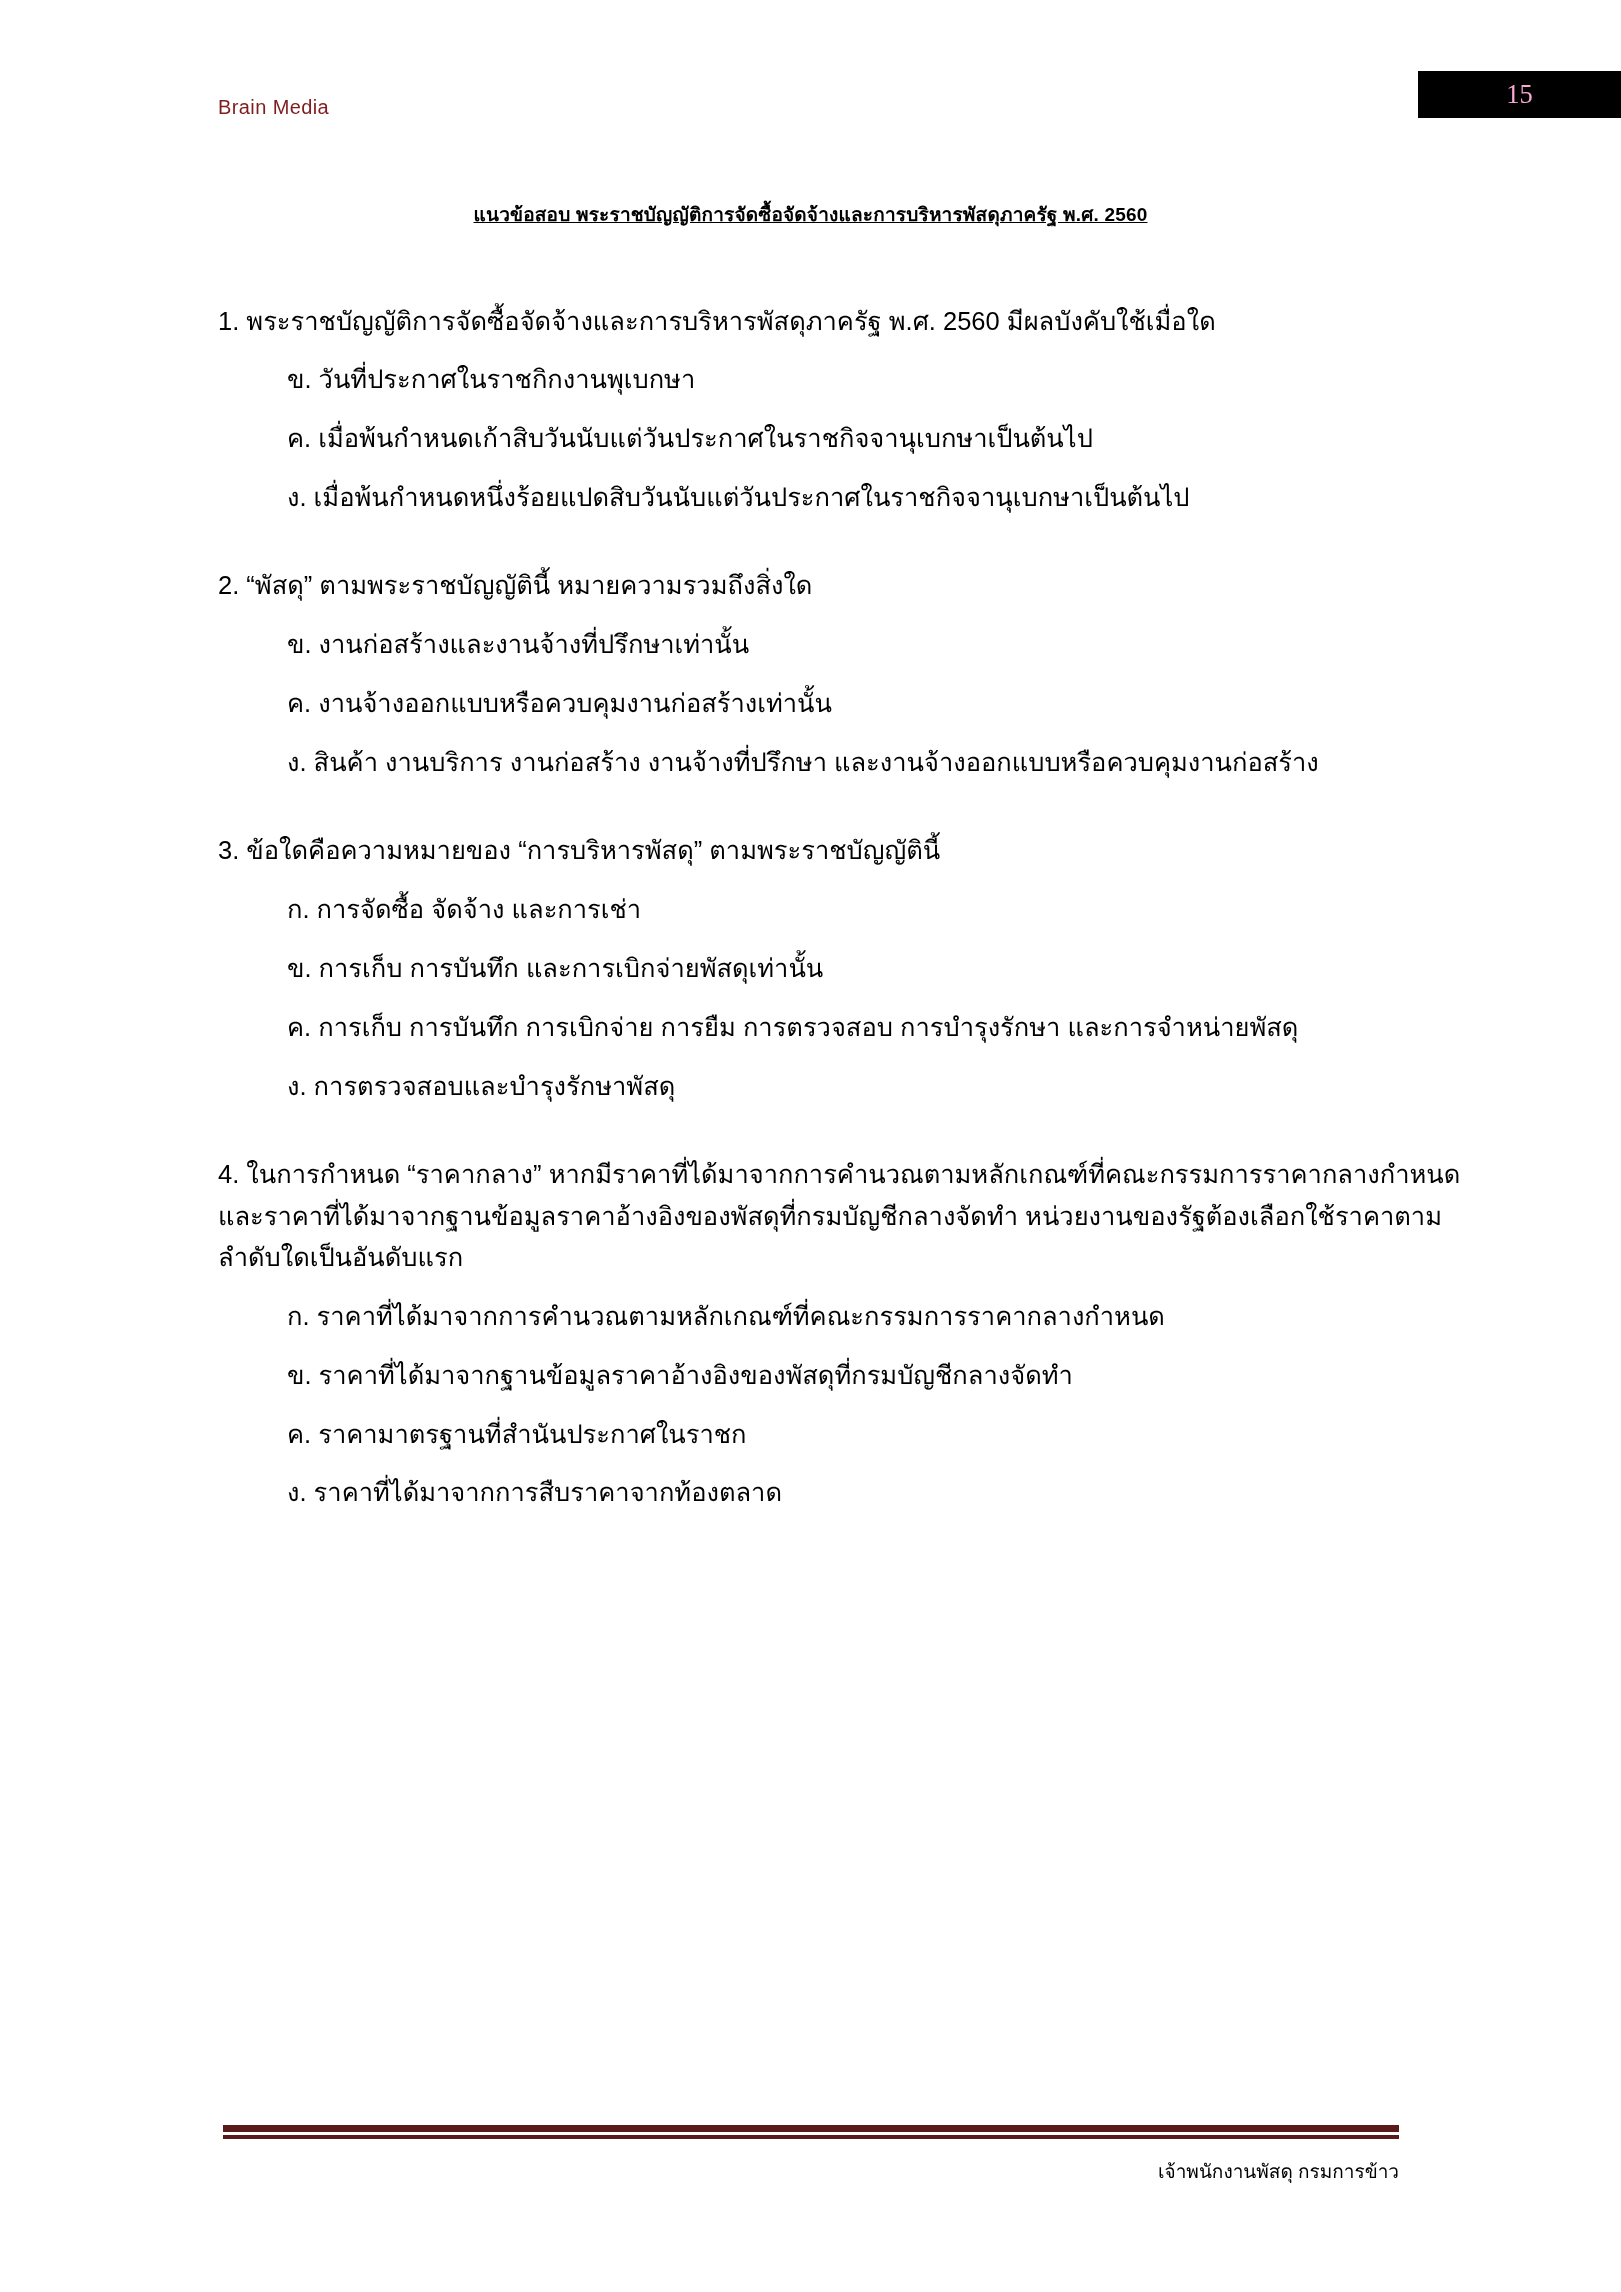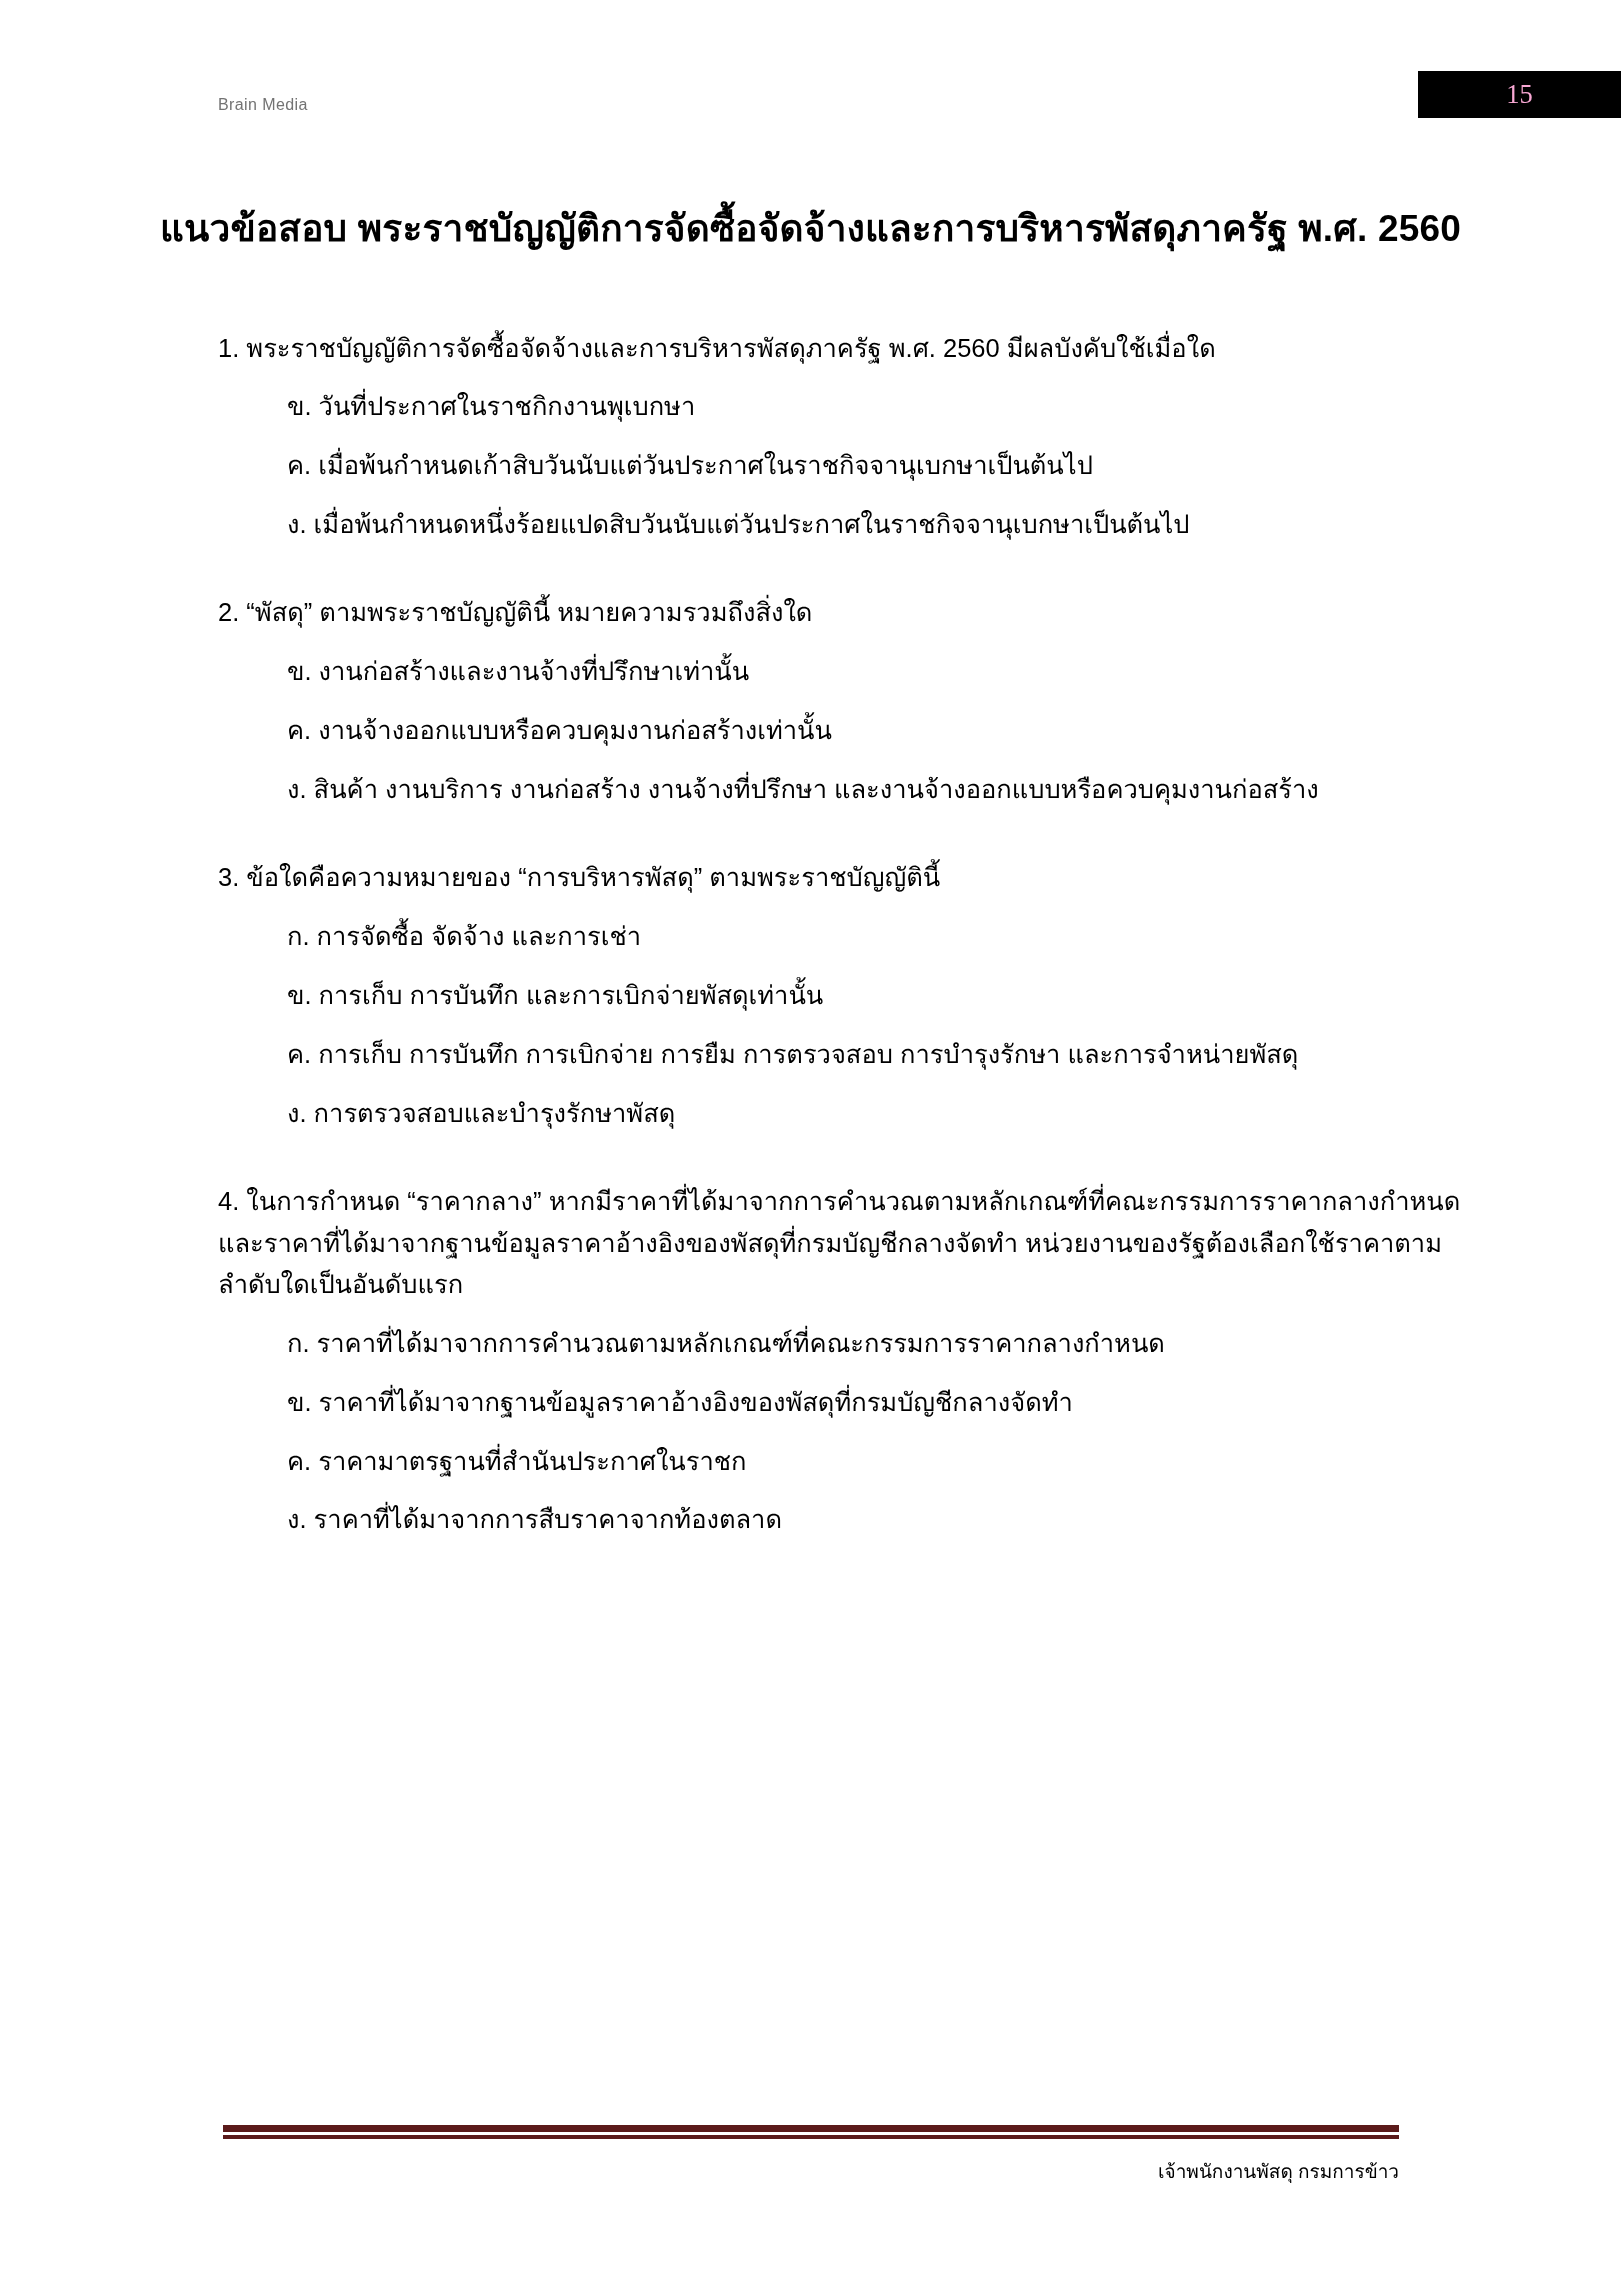--- a/index.html
+++ b/index.html
@@ -26,22 +26,22 @@
     position: absolute;
     top: 0;
     left: 0;
     width: 1621px;
     height: 147px;
   }
   .header-brand {
     position: absolute;
     left: 218px;
     top: 96px;
-    font-size: 16px;
-    color: #737373;
+    font-size: 20px;
+    color: #7f1d1d;
     letter-spacing: 0.4px;
     white-space: nowrap;
   }
   .page-number-box {
     position: absolute;
     left: 1418px;
     top: 71px;
     width: 203px;
     height: 47px;
     background: #000000;
@@ -61,26 +61,27 @@
 
   
   .content {
     position: absolute;
     left: 0;
     top: 147px;
     width: 1621px;
   }
   .doc-title {
     text-align: center;
-    font-size: 37px;
+    font-size: 19px;
     font-weight: bold;
     margin: 54px 0 0 0;
     padding: 0 82px;
     line-height: 1.5;
     letter-spacing: 0.2px;
+    text-decoration: underline;
   }
 
   .qblock {
     margin-top: 47px;
     padding-left: 218px;
     padding-right: 147px;
   }
   .qblock.first { margin-top: 71px; }
 
   .q-stem {

